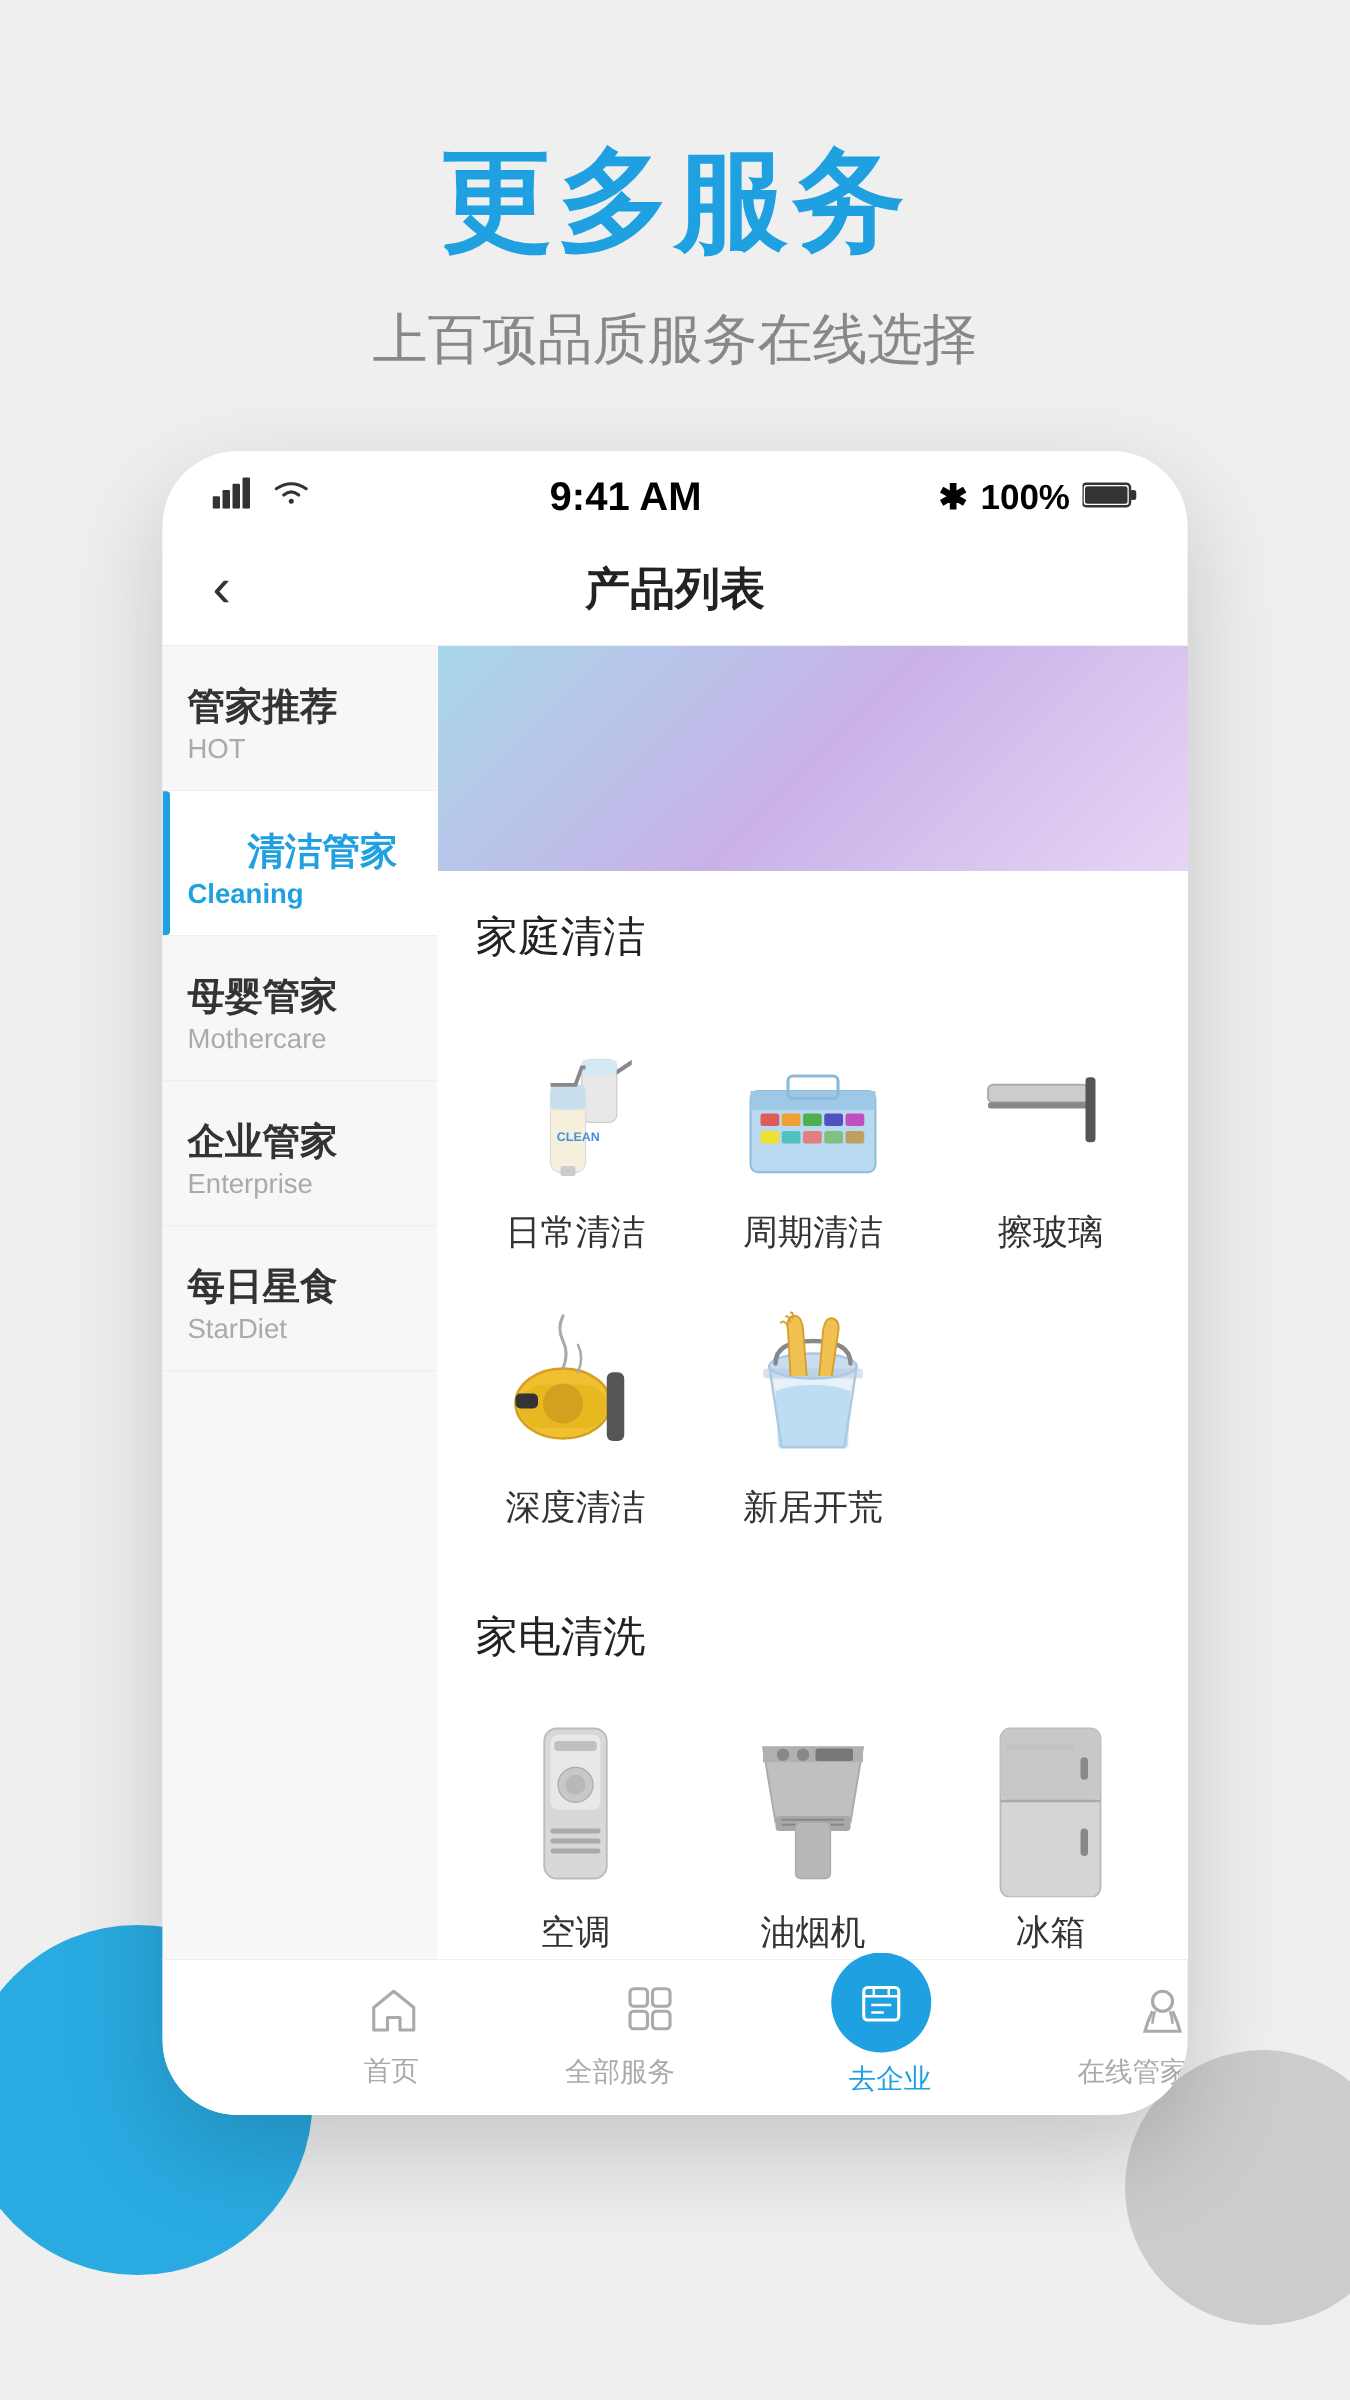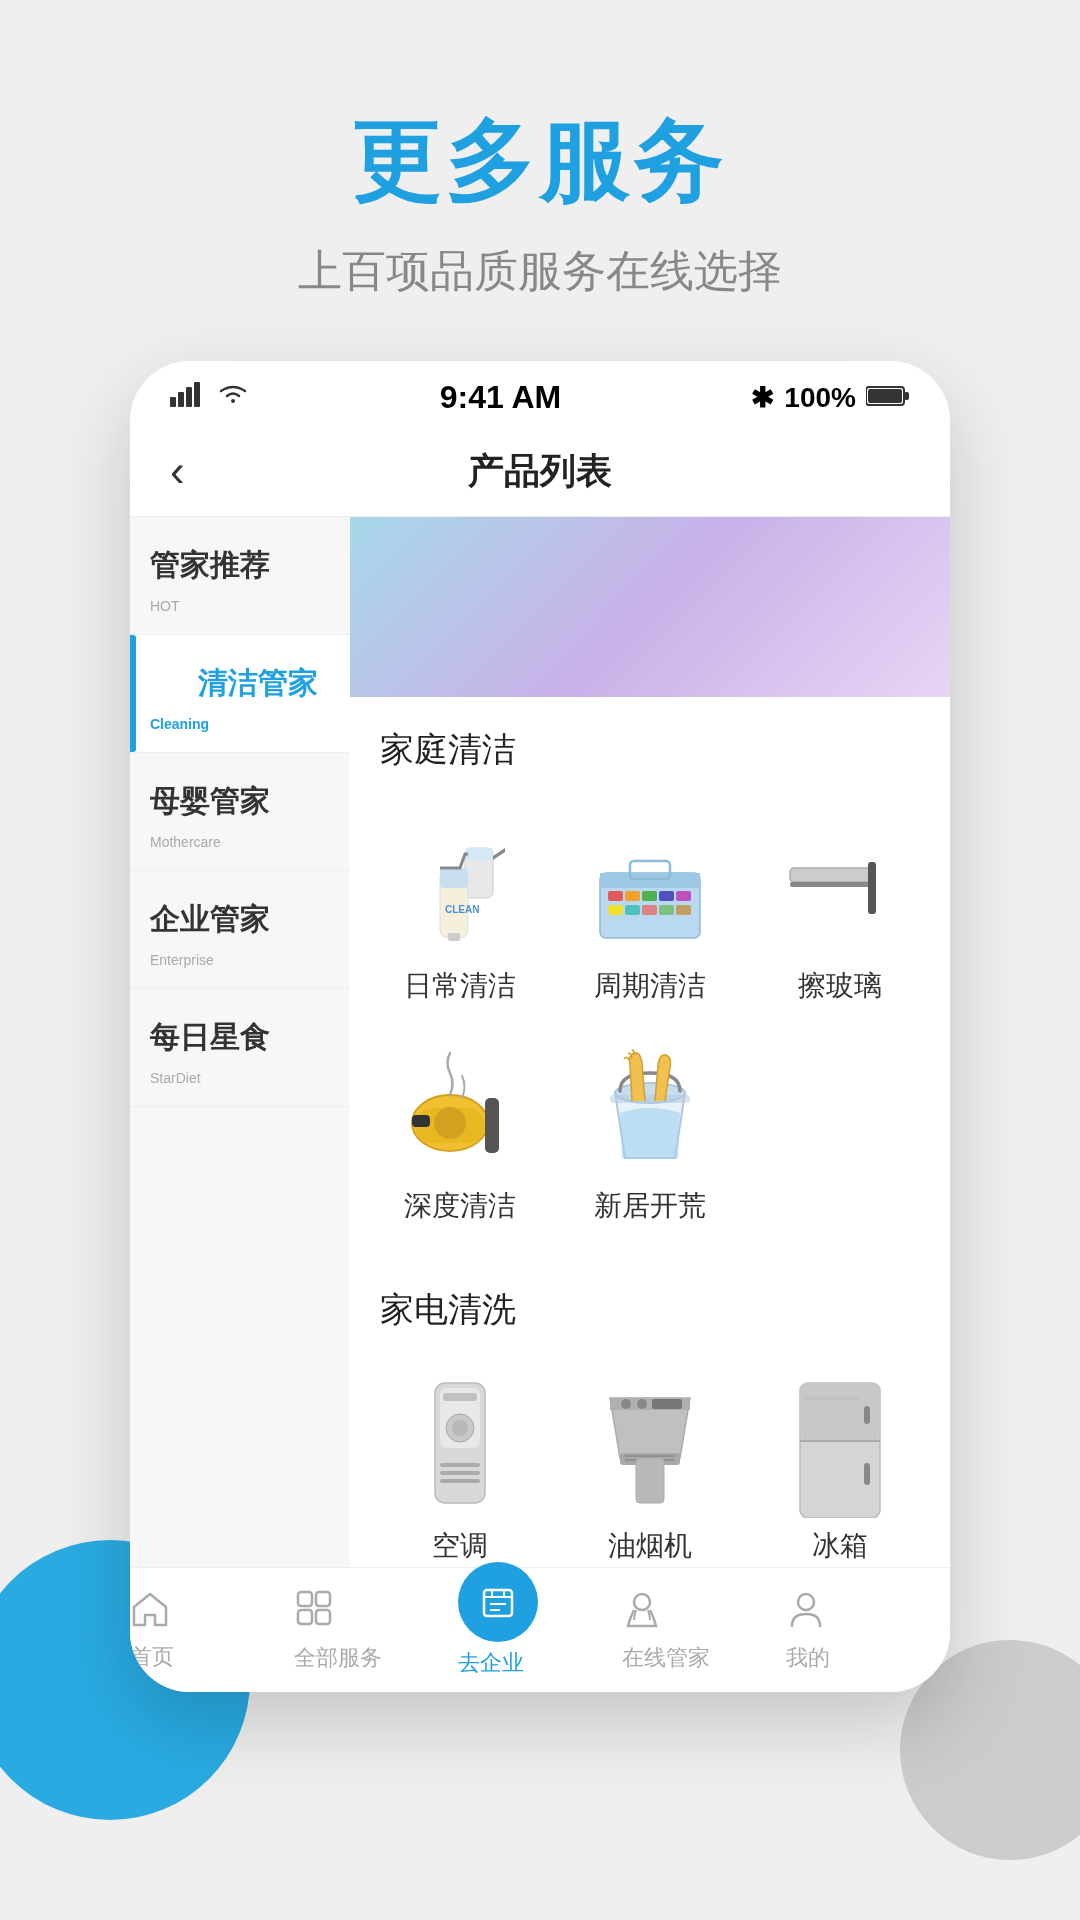--- a/index.html
+++ b/index.html
@@ -164,23 +164,23 @@
     .sidebar-item .cn-name {
       font-size: 30px;
       font-weight: 600;
       color: #333;
     }
     .sidebar-item.active .cn-name {
       color: #1fa0e0;
       margin-left: 48px;
     }
     .sidebar-item .en-name {
-      font-size: 14px;
+      font-size: 22px;
       color: #aaa;
-      margin-top: 12px;
+      margin-top: 0;
     }
     .sidebar-item.active .en-name {
       color: #1fa0e0;
       font-weight: bold;
     }
 
     
     .main-panel {
       flex: 1;
       overflow-y: auto;
@@ -240,21 +240,21 @@
       display: flex;
       justify-content: space-around;
       align-items: center;
       background: #fff;
       border-top: 1px solid #eee;
       padding: 14px 0 14px;
     }
     .tab-item {
       display: flex;
       flex-direction: column;
-      align-items: flex-start;
+      align-items: flex-end;
       gap: 6px;
       cursor: pointer;
       flex: 1;
     }
     .tab-icon {
       font-size: 40px;
       color: #aaa;
     }
     .tab-icon.center-btn {
       width: 80px;
@@ -562,25 +562,16 @@
         <svg width="40" height="40" viewBox="0 0 40 40">
           <circle cx="20" cy="14" r="8" fill="none" stroke="#aaa" stroke-width="2.5"></circle>
           <path d="M12 22 Q8 30 6 38 L34 38 Q32 30 28 22" fill="none" stroke="#aaa" stroke-width="2.5"></path>
           <path d="M14 22 Q12 28 12 32" stroke="#aaa" stroke-width="2"></path>
           <path d="M26 22 Q28 28 28 32" stroke="#aaa" stroke-width="2"></path>
         </svg>
       </div>
       <div class="tab-label">在线管家</div>
     </div>
 
-    <div class="tab-item">
-      <div class="tab-icon">
-        <svg width="40" height="40" viewBox="0 0 40 40">
-          <circle cx="20" cy="14" r="8" fill="none" stroke="#aaa" stroke-width="2.5"></circle>
-          <path d="M6 38 Q6 26 20 26 Q34 26 34 38" fill="none" stroke="#aaa" stroke-width="2.5" stroke-linecap="round"></path>
-        </svg>
-      </div>
-      <div class="tab-label">我的</div>
-    </div>
 
   </div>
 
 </div>
 
 </body></html>

